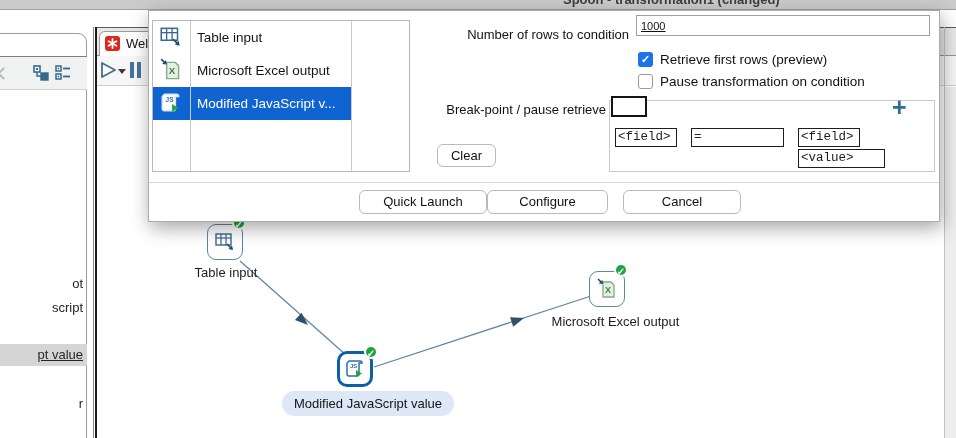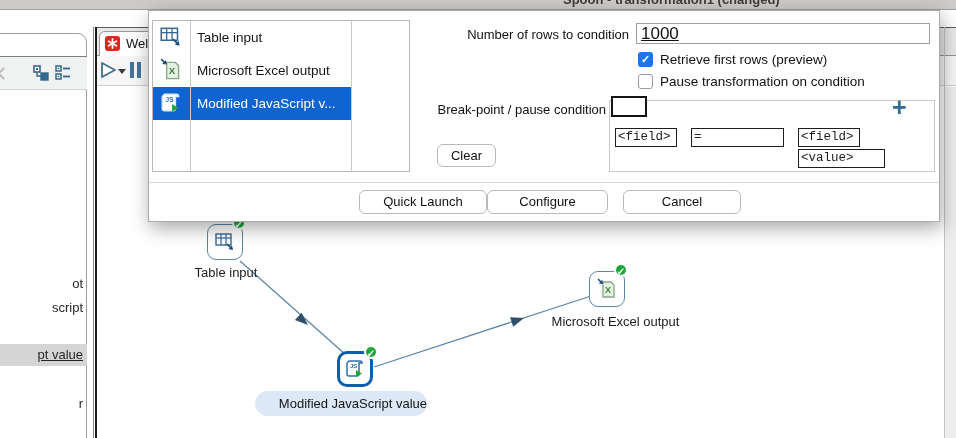--- a/index.html
+++ b/index.html
@@ -59,38 +59,38 @@
   .canvas-layer > * { pointer-events:auto; }
   .arrows { position:absolute; left:0; top:0; z-index:3; pointer-events:none; }
   .step { position:absolute; width:36px; height:36px; background:#fff; border:1.6px solid #5d86a4;
           border-radius:9px; display:flex; align-items:center; justify-content:center; z-index:4; }
   .step.selected { border:3px solid #0d5fae; border-radius:10px; }
   .badge { position:absolute; left:24px; top:-9px; width:14px; height:14px; border-radius:50%;
            background:#1ea63c; border:2px solid #fff; color:#fff; font-size:10px; font-weight:bold;
            line-height:13px; text-align:center; z-index:5; }
   .badge::after { content:"✓"; }
   .step-label { position:absolute; font-size:13px; color:#1c1c1c; text-align:center; z-index:4; }
-  .js-pill { position:absolute; left:255px; top:391px; width:172px; height:25px; background:#dce8f6;
-             border-radius:13px; line-height:25px; text-align:right; font-size:13px; color:#141414; z-index:4; }
+  .js-pill { position:absolute; left:282px; top:391px; width:172px; height:25px; background:#dce8f6;
+             border-radius:13px; line-height:25px; text-align:center; font-size:13px; color:#141414; z-index:4; }
 
   
   .dialog { position:absolute; left:148px; top:10px; width:792px; height:212px; background:#fff;
             border:1px solid #ababab; box-shadow:2px 6px 18px rgba(0,0,0,0.35); z-index:10; }
   .step-list { position:absolute; left:3px; top:9px; width:258px; height:152px;
                border:1px solid #b8b8b8; background:#fff; }
   .col-line { position:absolute; top:0; bottom:0; width:1px; background:#c9c9c9; z-index:2; }
   .lrow { position:absolute; left:0; width:198px; height:33px; line-height:33px; }
   .lrow .lbl { position:absolute; left:44px; top:0; font-size:13.5px; color:#141414; white-space:nowrap; }
   .lrow .ric { position:absolute; left:5px; top:3px; }
   .lrow.selected { background:#0f64d2; }
   .lrow.selected .lbl { color:#fff; font-weight:400; }
 
   .dlg-label { position:absolute; font-size:13px; color:#111; text-align:right; white-space:nowrap; }
-  .rows-input { position:absolute; left:487px; top:12px; width:294px; height:21px;
-                border:1px solid #9e9e9e; font-size:17px; padding:0 4px;
+  .rows-input { position:absolute; left:487px; top:4px; width:294px; height:21px;
+                border:1px solid #9e9e9e; font-size:11px; padding:0 4px;
                 font-family:"Liberation Sans", sans-serif; color:#111;text-decoration:underline; }
   .cb { position:absolute; width:15px; height:15px; border-radius:3px; }
   .cb.checked { background:#1b74e8; color:#fff; font-size:11px; font-weight:700;
                 line-height:15px; text-align:center; }
   .cb.checked::after { content:"✓"; }
   .cb.unchecked { background:#fff; border:1px solid #9b9b9b; }
   .cb-label { position:absolute; font-size:13.5px; color:#111; white-space:nowrap; }
   .bp-input { position:absolute; left:462px; top:85px; width:36px; height:21px;
               border:2px solid #141414; background:#fff; z-index:3; font-size:12px; }
   .cond-group { position:absolute; left:460px; top:89px; width:326px; height:72px;
@@ -257,21 +257,21 @@
 
     <div class="dlg-label" style="left:296px; top:16px; width:184px;">Number of rows to condition</div>
     <input class="rows-input" type="text" value="1000" style="">
 
     <div class="cb checked" style="left:489px; top:41px;"></div>
     <div class="cb-label" style="left:511px; top:41px;">Retrieve first rows (preview)</div>
 
     <div class="cb unchecked" style="left:489px; top:63px;"></div>
     <div class="cb-label" style="left:511px; top:63px;">Pause transformation on condition</div>
 
-    <div class="dlg-label" style="left:277px; top:91px; width:180px;">Break-point / pause condition</div>
+    <div class="dlg-label" style="left:277px; top:91px; width:180px;">Break-point / pause retrieve</div>
     <input class="bp-input" type="text" value="" style="">
 
     <div class="cond-group">
       <div class="cond-box" style="left:5px; top:27px; width:62px;">&lt;field&gt;</div>
       <div class="cond-box" style="left:81px; top:27px; width:93px;">=</div>
       <div class="cond-box" style="left:188px; top:27px; width:62px;">&lt;field&gt;</div>
       <div class="cond-box" style="left:188px; top:48px; width:87px;">&lt;value&gt;</div>
       <div class="plus-btn">+</div>
     </div>
 

